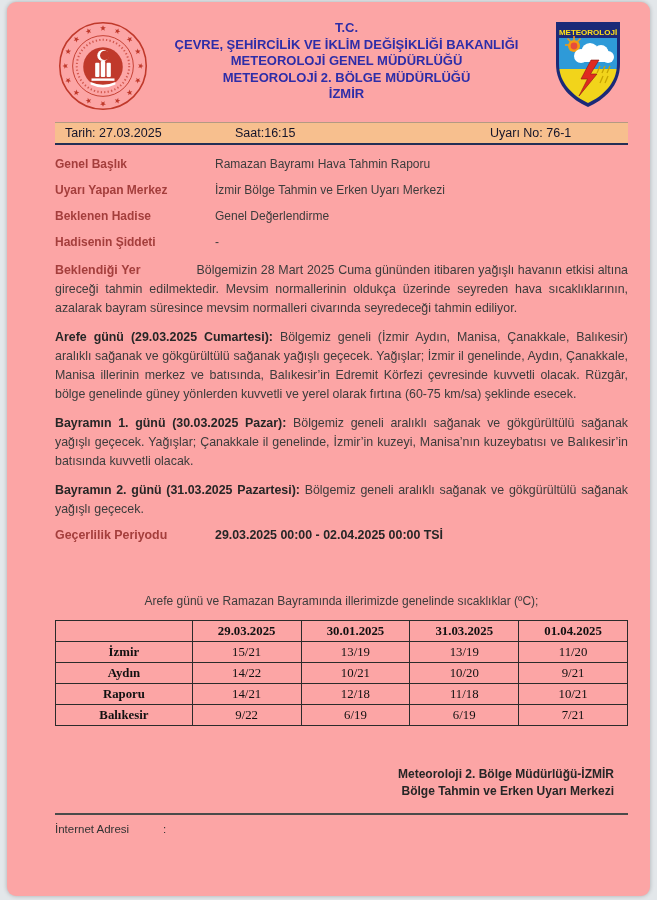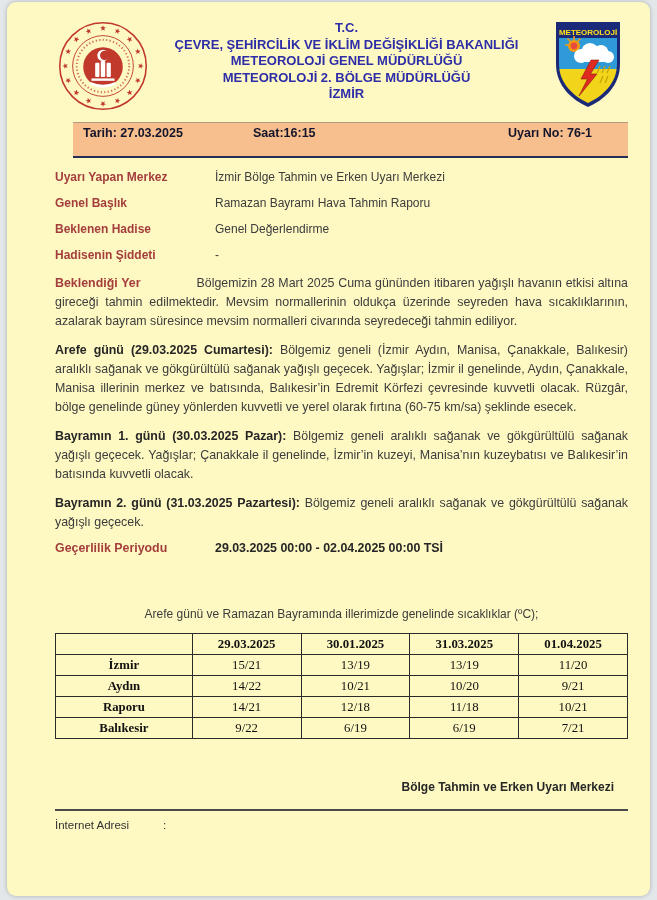--- a/index.html
+++ b/index.html
@@ -6,44 +6,43 @@
   body{
     width:657px;height:900px;
     background:#e3e7ea;
     font-family:"Liberation Sans", sans-serif;
     position:relative;
     overflow:hidden;
   }
   .page{
     position:absolute;left:7px;top:2px;
     width:643px;height:894px;
-    background:#fef9c3;
+    background:#fca5a5;
     border-radius:9px;
     box-shadow:0 0 4px rgba(0,0,0,.25);
     box-sizing:border-box;
     padding:12px 22px 0 48px;
   }
   
   .header{display:flex;align-items:flex-start;margin-top:2px;}
   .seal-wrap{width:96px;flex:0 0 96px;display:flex;justify-content:center;padding-top:4px;}
   .shield-wrap{width:86px;flex:0 0 86px;display:flex;justify-content:flex-end;padding-top:0px;}
   .header-center{flex:1;text-align:center;color:#2d2da8;font-weight:bold;font-size:13px;line-height:16.5px;padding-top:4px;}
   .header-center div{white-space:nowrap;}
   
   .meta-bar{
     margin-top:10px;
     background:#f7bf8e;
     border-top:1px solid #b49a82;
     border-bottom:2px solid #232f55;
     display:grid;
     grid-template-columns:170px 255px 1fr;
-    font-weight:bold;font-size:12.5px;color:#14142a;
-    padding:3px 0 16px 10px;
+    font-weight:normal;font-size:12.5px;color:#14142a;
+    padding:3px 0 3px 10px;
     box-sizing:border-box;
-    margin-left:18px;
   }
   
   .fields{margin-top:12px;font-size:12px;}
   .field-row{display:grid;grid-template-columns:160px 1fr;margin-bottom:12px;}
   .lbl-red{color:#a43e3c;font-weight:bold;}
   .field-val{color:#3c3c3c;}
   
   .para{font-size:12.4px;line-height:19px;color:#3c3c3c;text-align:justify;margin:10px 0 0 0;}
   .para .lead{font-weight:bold;color:#262626;}
   .label-gap{display:inline-block;width:56px;}
@@ -161,26 +160,26 @@
   </div>
 
   <div class="meta-bar">
     <span>Tarih: 27.03.2025</span>
     <span>Saat:16:15</span>
     <span>Uyarı No: 76-1</span>
   </div>
 
   <div class="fields">
     <div class="field-row">
+      <span class="lbl-red">Genel Başlık</span>
+      <span class="field-val">Ramazan Bayramı Hava Tahmin Raporu</span>
+    </div>
+    <div class="field-row">
       <span class="lbl-red">Uyarı Yapan Merkez</span>
       <span class="field-val">İzmir Bölge Tahmin ve Erken Uyarı Merkezi</span>
-    </div>
-    <div class="field-row">
-      <span class="lbl-red">Genel Başlık</span>
-      <span class="field-val">Ramazan Bayramı Hava Tahmin Raporu</span>
     </div>
     <div class="field-row">
       <span class="lbl-red">Beklenen Hadise</span>
       <span class="field-val">Genel Değerlendirme</span>
     </div>
     <div class="field-row">
       <span class="lbl-red">Hadisenin Şiddeti</span>
       <span class="field-val">-</span>
     </div>
   </div>
@@ -249,20 +248,21 @@
           <td>9/22</td>
           <td>6/19</td>
           <td>6/19</td>
           <td>7/21</td>
         </tr>
       </tbody>
     </table>
   </div>
 
   <div class="signature">
+    <div>Meteoroloji 2. Bölge Müdürlüğü-İZMİR</div>
     <div>Bölge Tahmin ve Erken Uyarı Merkezi</div>
   </div>
 
   <hr class="rule">
   <div class="footer">
     <div class="footer-row">
       <span>İnternet Adresi</span>
       <span>:</span>
       <span>
          

